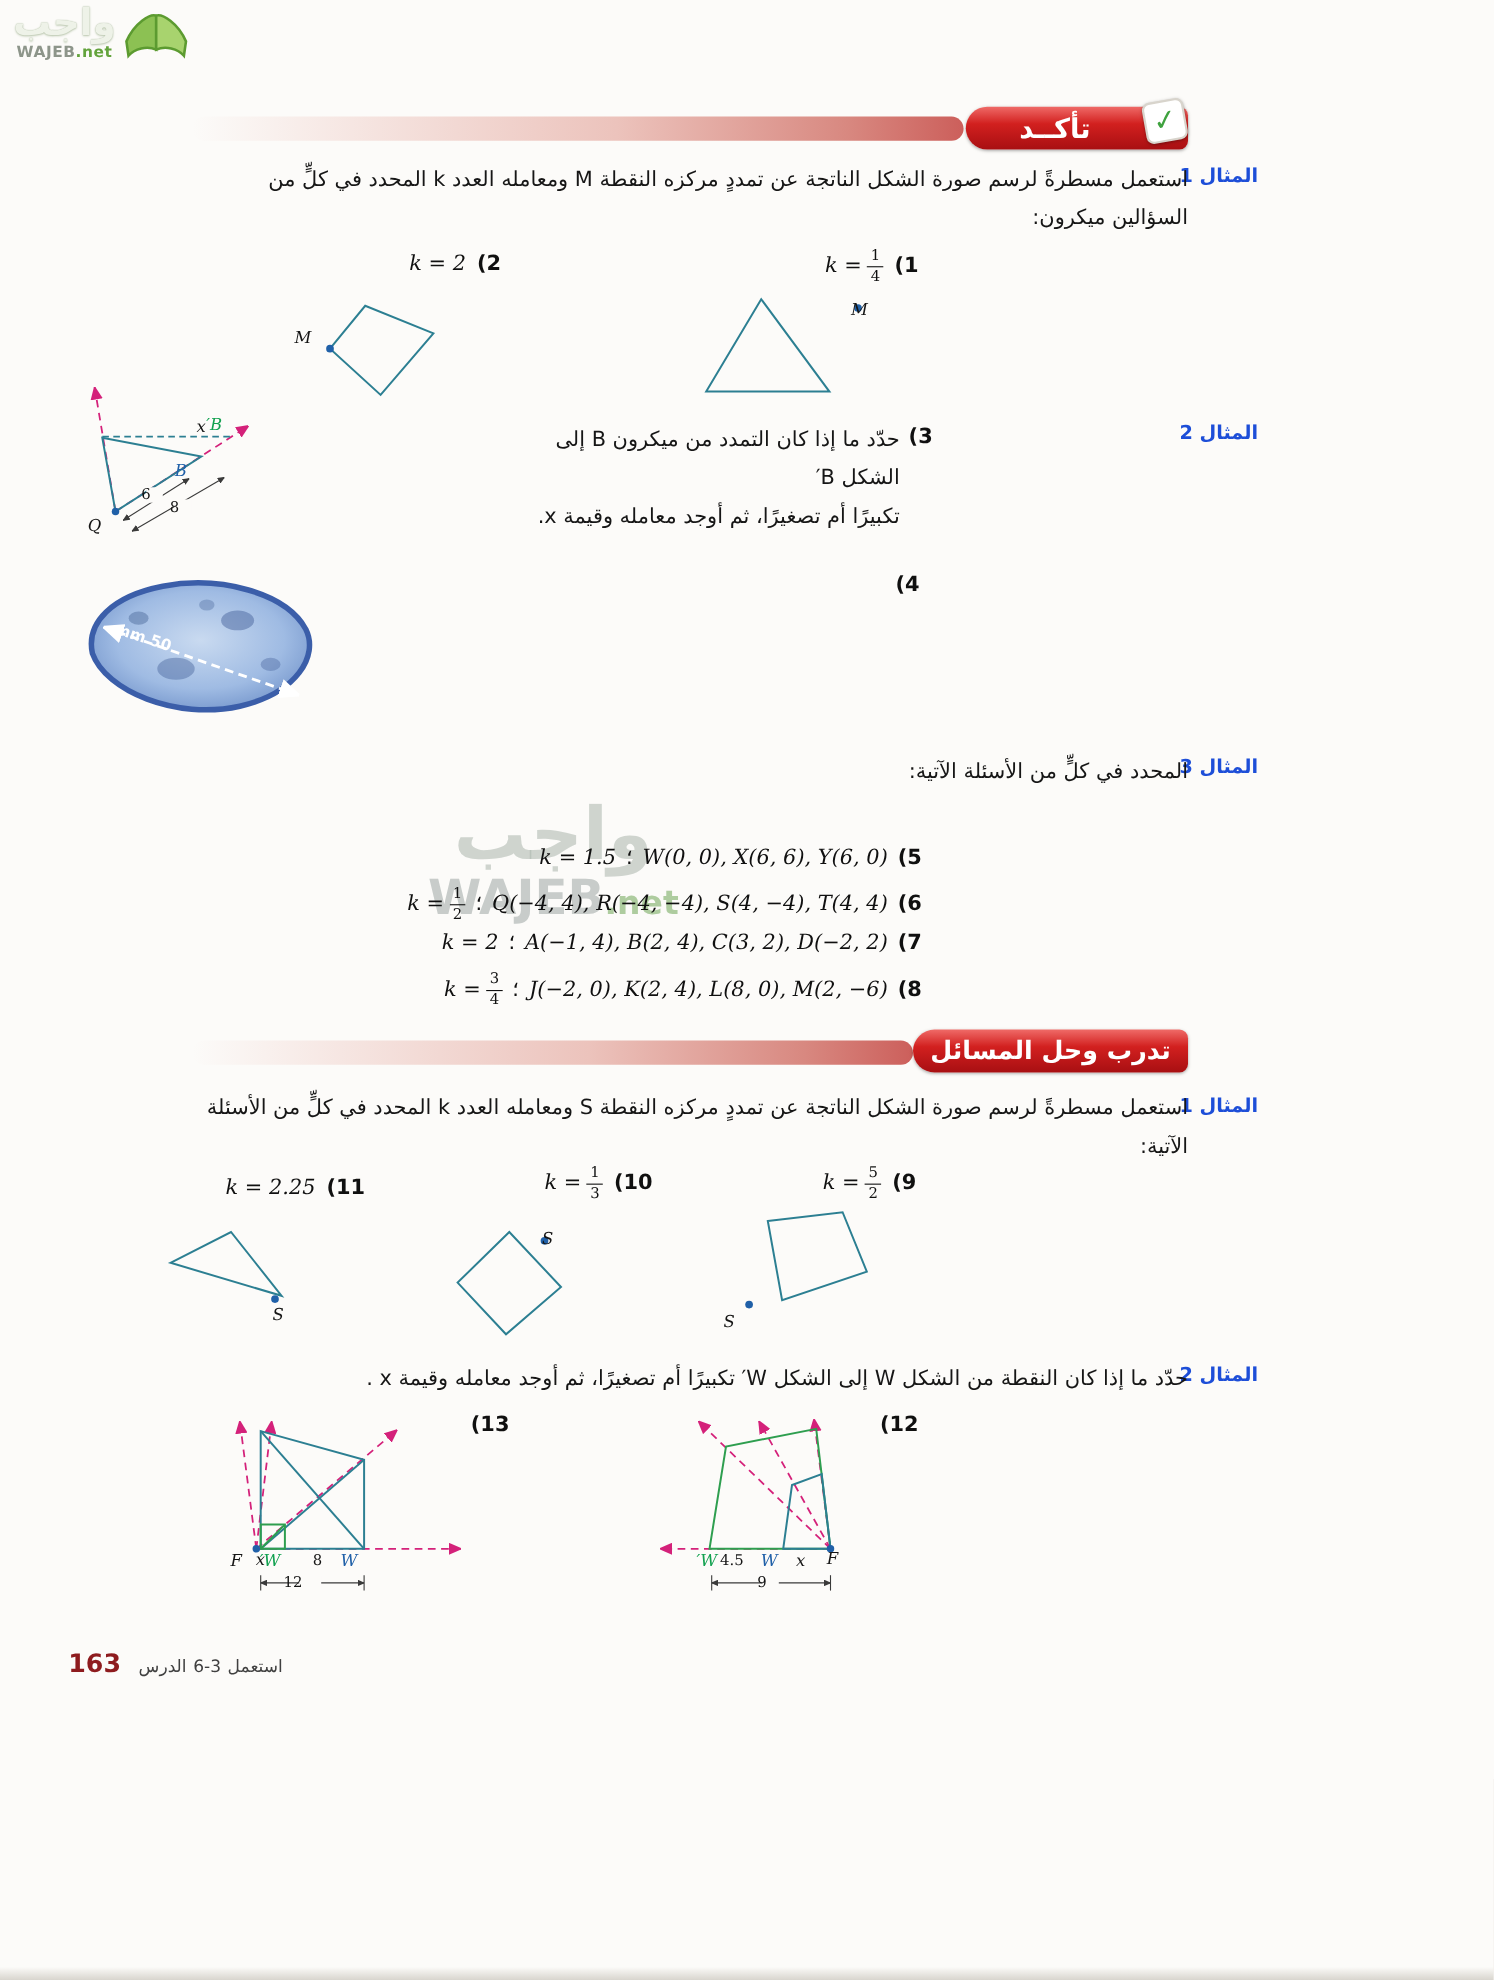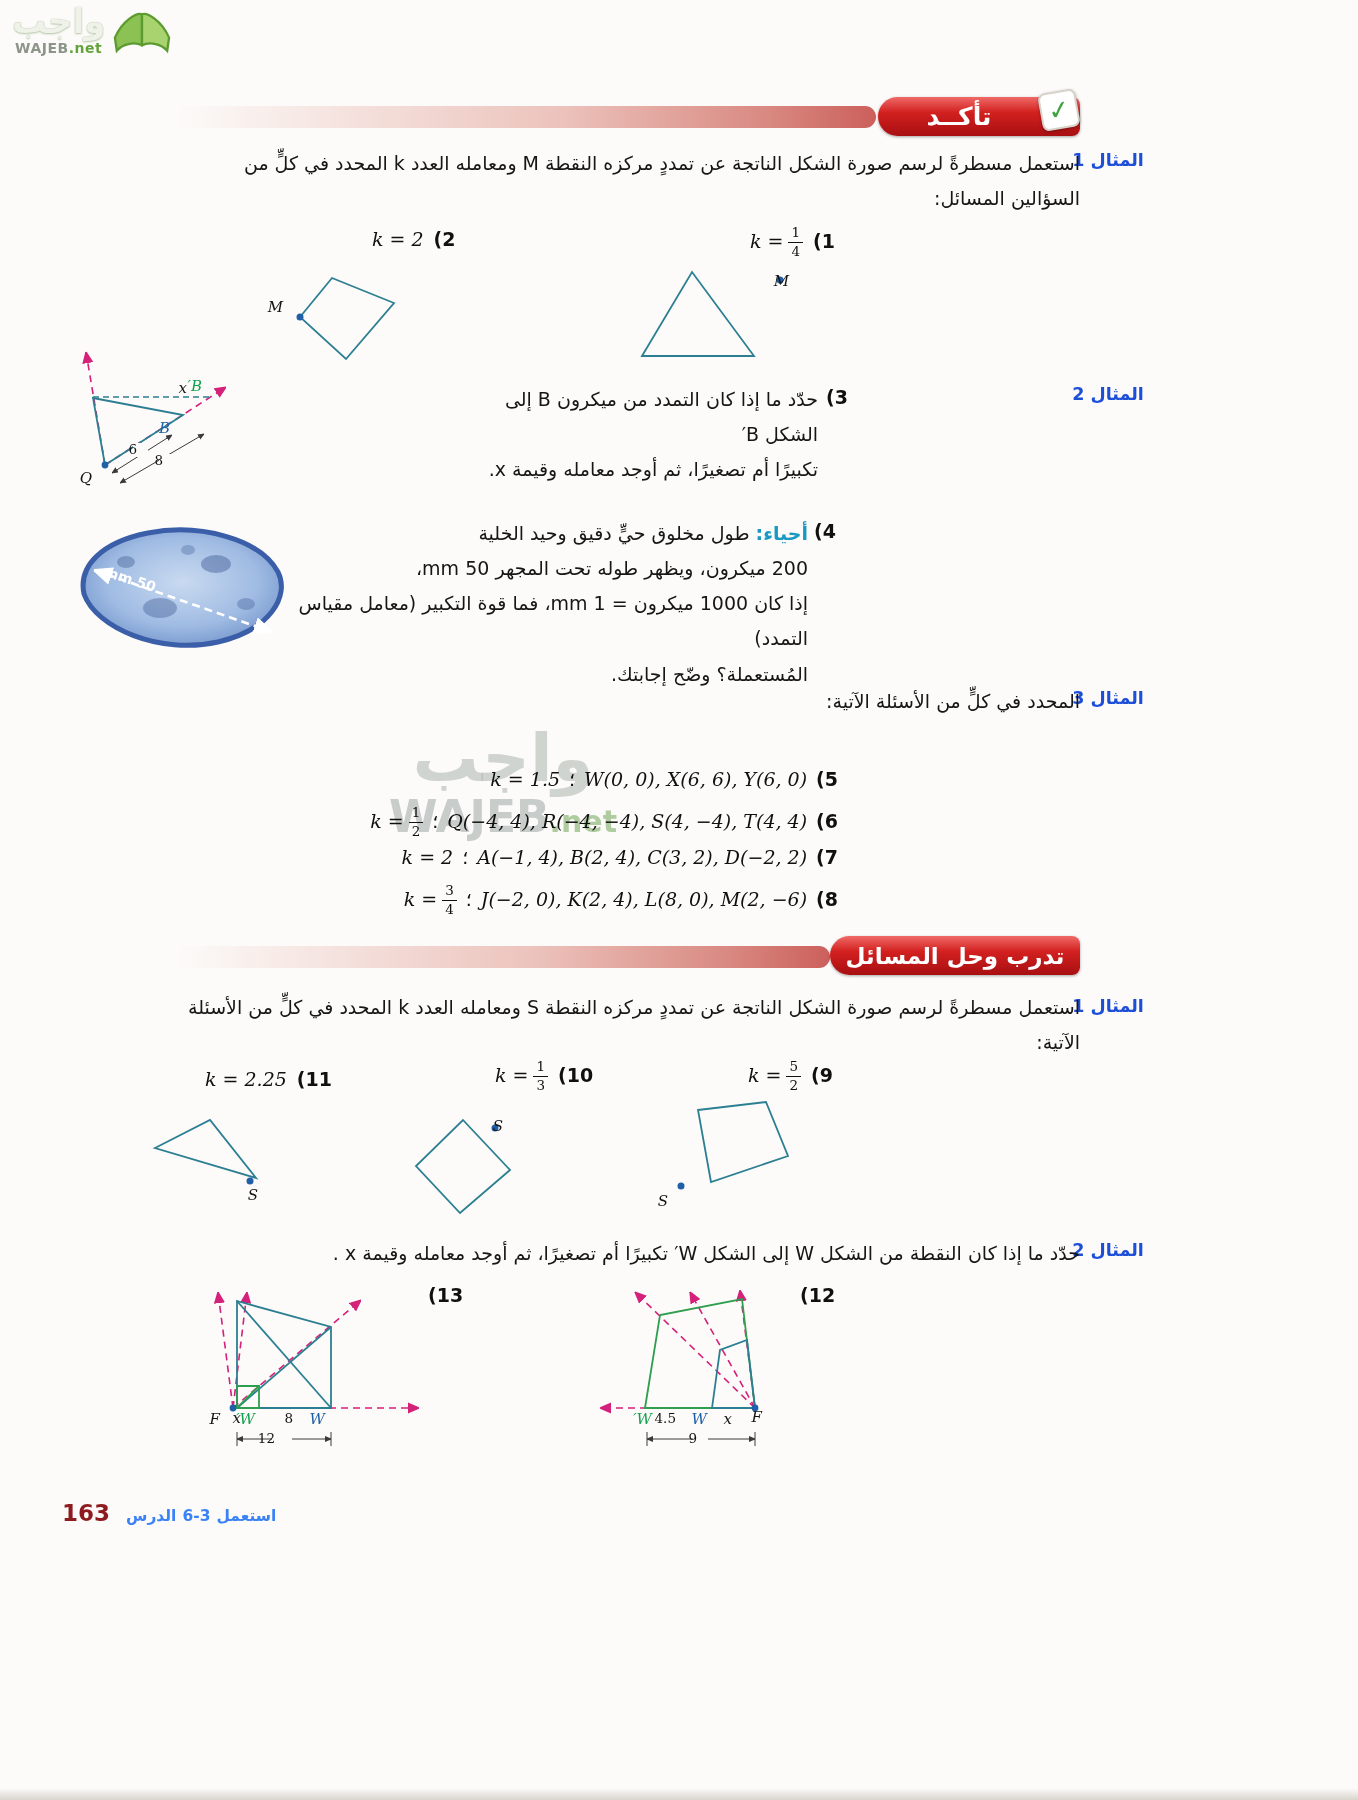--- a/index.html
+++ b/index.html
@@ -28,21 +28,21 @@
   .logo .site{font-size:14px;font-weight:700;color:#8d958a;letter-spacing:.5px;text-align:center}
   .logo .site .tld{color:#63a33c}
   
   .watermark{position:absolute;left:368px;top:726px;width:270px;text-align:center;direction:ltr;pointer-events:none}
   .watermark .wm1{font-size:66px;font-weight:700;color:rgba(170,180,172,.55);line-height:1}
   .watermark .wm2{font-size:44px;font-weight:700;color:rgba(148,158,156,.5);line-height:1.15}
   .watermark .wm2 .tld{color:rgba(110,165,85,.55);font-size:30px}
   
   .footer{position:absolute;left:62px;top:1500px;display:flex;direction:ltr;align-items:baseline;gap:16px}
   .footer .pg{font-size:23px;font-weight:700;color:#8e1b1e}
-  .footer .lesson{display:flex;direction:ltr;gap:6px;font-size:15.5px;font-weight:700;color:#3b82f6}
+  .footer .lesson{display:flex;direction:ltr;gap:6px;font-size:15.5px;font-weight:400;color:#404040}
   
   svg.fig{position:absolute;overflow:visible}
   .teal{fill:none;stroke:#2c7f92;stroke-width:1.8}
   .tealdash{fill:none;stroke:#2c7f92;stroke-width:1.6;stroke-dasharray:6,4}
   .grn{fill:none;stroke:#2e9e4f;stroke-width:1.8}
   .mag{fill:none;stroke:#d4217a;stroke-width:1.6;stroke-dasharray:7,5}
   .dim{stroke:#3a3a3a;stroke-width:1;fill:none}
   .dot{fill:#2060a8}
   svg text{font-family:"DejaVu Serif",serif;font-size:15px;fill:#141414}
   svg text.it{font-style:italic}
@@ -76,21 +76,21 @@
   <div class="banner-pill" style="right:278px;top:97px;width:202px;font-size:25px;padding-right:40px">
     <span>تأكــد</span>
     <span class="chk">
         <span>✓</span>
       </span>
   </div>
 
   <div class="exlabel" style="top:150px">المثال 1</div>
   <div class="ar abs" style="right:278px;top:146px;width:975px">
     <div>استعمل مسطرةً لرسم صورة الشكل الناتجة عن تمددٍ مركزه النقطة M ومعامله العدد k المحدد في كلٍّ من</div>
-    <div>السؤالين المسائل:</div>
+    <div>السؤالين ميكرون:</div>
   </div>
 
   <div class="phead" style="left:750px;top:224px">
     <span class="pnum">(1</span>
     <span class="math">
       <span>k =</span>
       <span class="frac">
           <span class="top">1</span>
           <span class="bot">4</span>
         </span>
@@ -140,26 +140,20 @@
     <text class="num" x="71" y="114">6</text>
     <rect x="93" y="114" width="15" height="14" fill="#fcfbf9"></rect>
     <text class="num" x="97" y="125">8</text>
     <text class="it" x="121" y="53">x</text>
     <text class="it green" x="136" y="51">B′</text>
     <text class="it blue" x="104" y="93">B</text>
     <text class="it" x="26" y="143">Q</text>
   </svg>
 
   <span class="pnum abs" style="left:814px;top:520px">(4</span>
-  <div class="ar abs" style="right:550px;top:516px;width:525px">
-    <div><span class="biotag">أحياء:</span> <span>طول مخلوق حيٍّ دقيق وحيد الخلية</span></div>
-    <div>200 ميكرون، ويظهر طوله تحت المجهر 50 mm،</div>
-    <div>إذا كان 1000 ميكرون = 1 mm، فما قوة التكبير (معامل مقياس التمدد)</div>
-    <div>المُستعملة؟ وضّح إجابتك.</div>
-  </div>
 
   <svg class="fig" style="left:68px;top:512px" viewBox="0 0 230 155" width="230" height="155">
     <defs>
       <radialGradient id="cg" cx="50%" cy="45%" r="70%">
         <stop offset="0%" stop-color="#c9daf0"></stop>
         <stop offset="55%" stop-color="#9fbbe3"></stop>
         <stop offset="100%" stop-color="#5f83c0"></stop>
       </radialGradient>
       <marker id="aw" markerWidth="7" markerHeight="7" refX="7" refY="3.5" orient="auto-start-reverse">
           <path d="M0,0L8,3.5L0,7Z" fill="#ffffff"></path>

